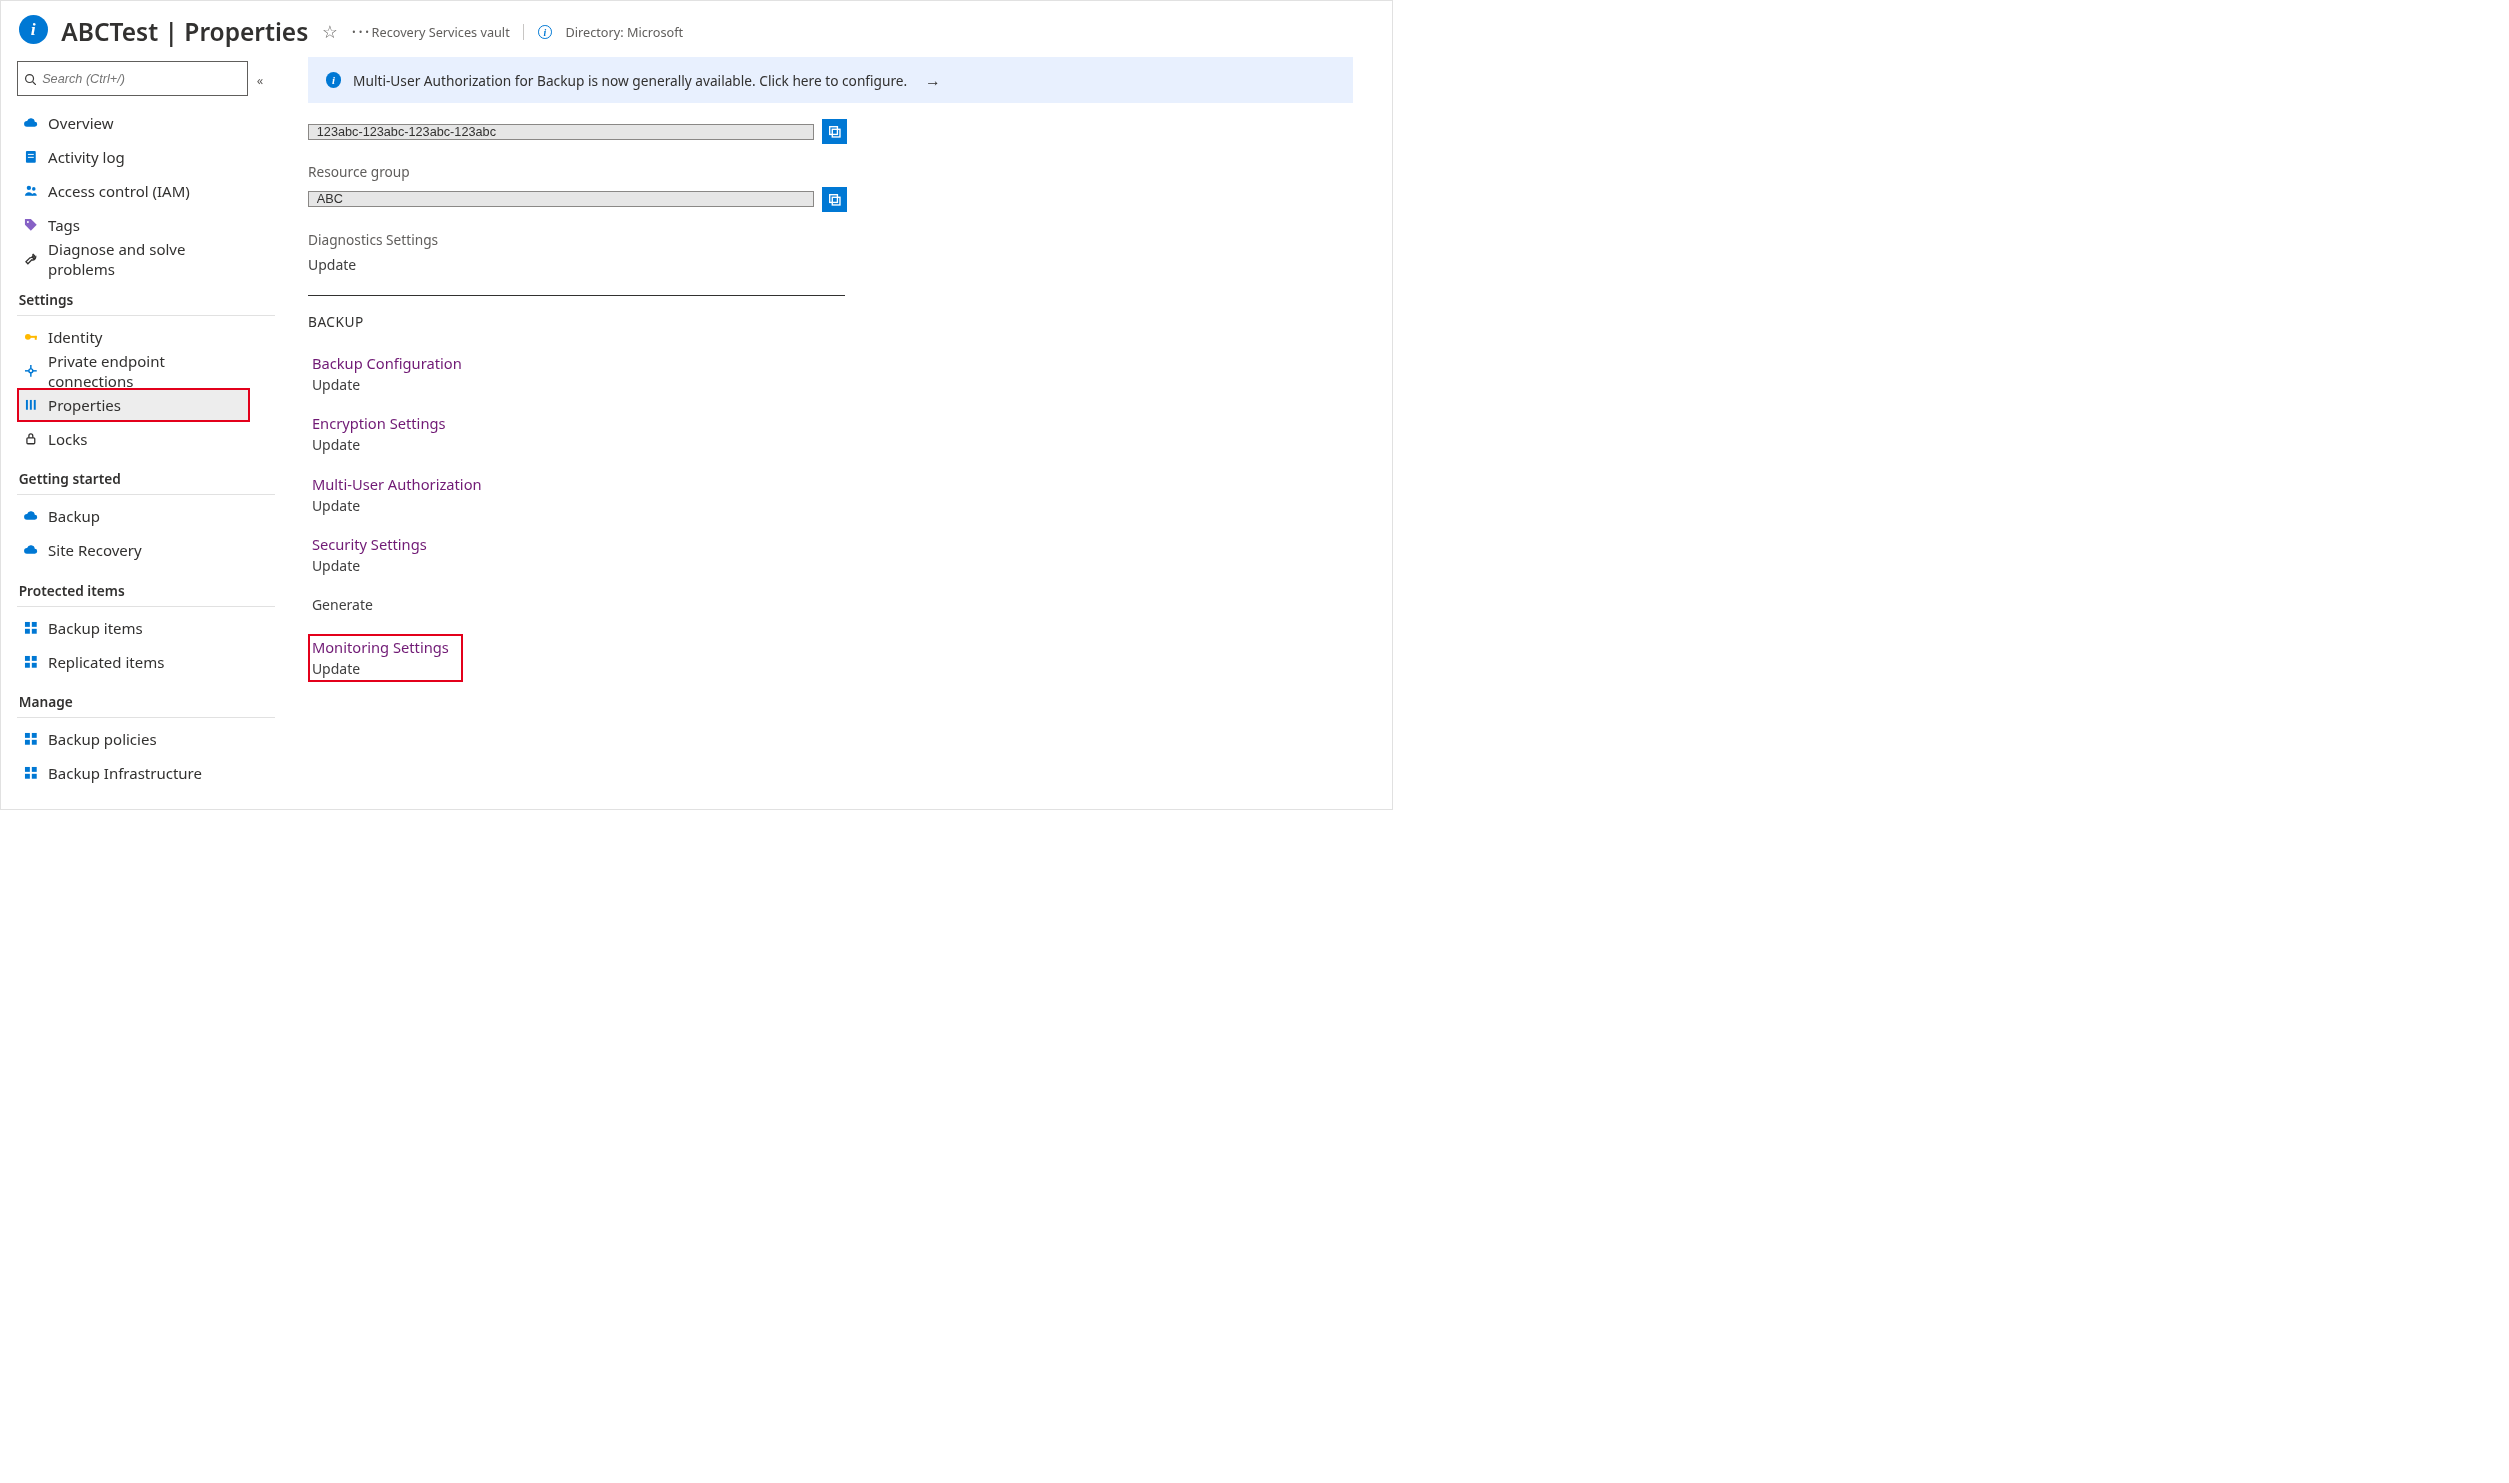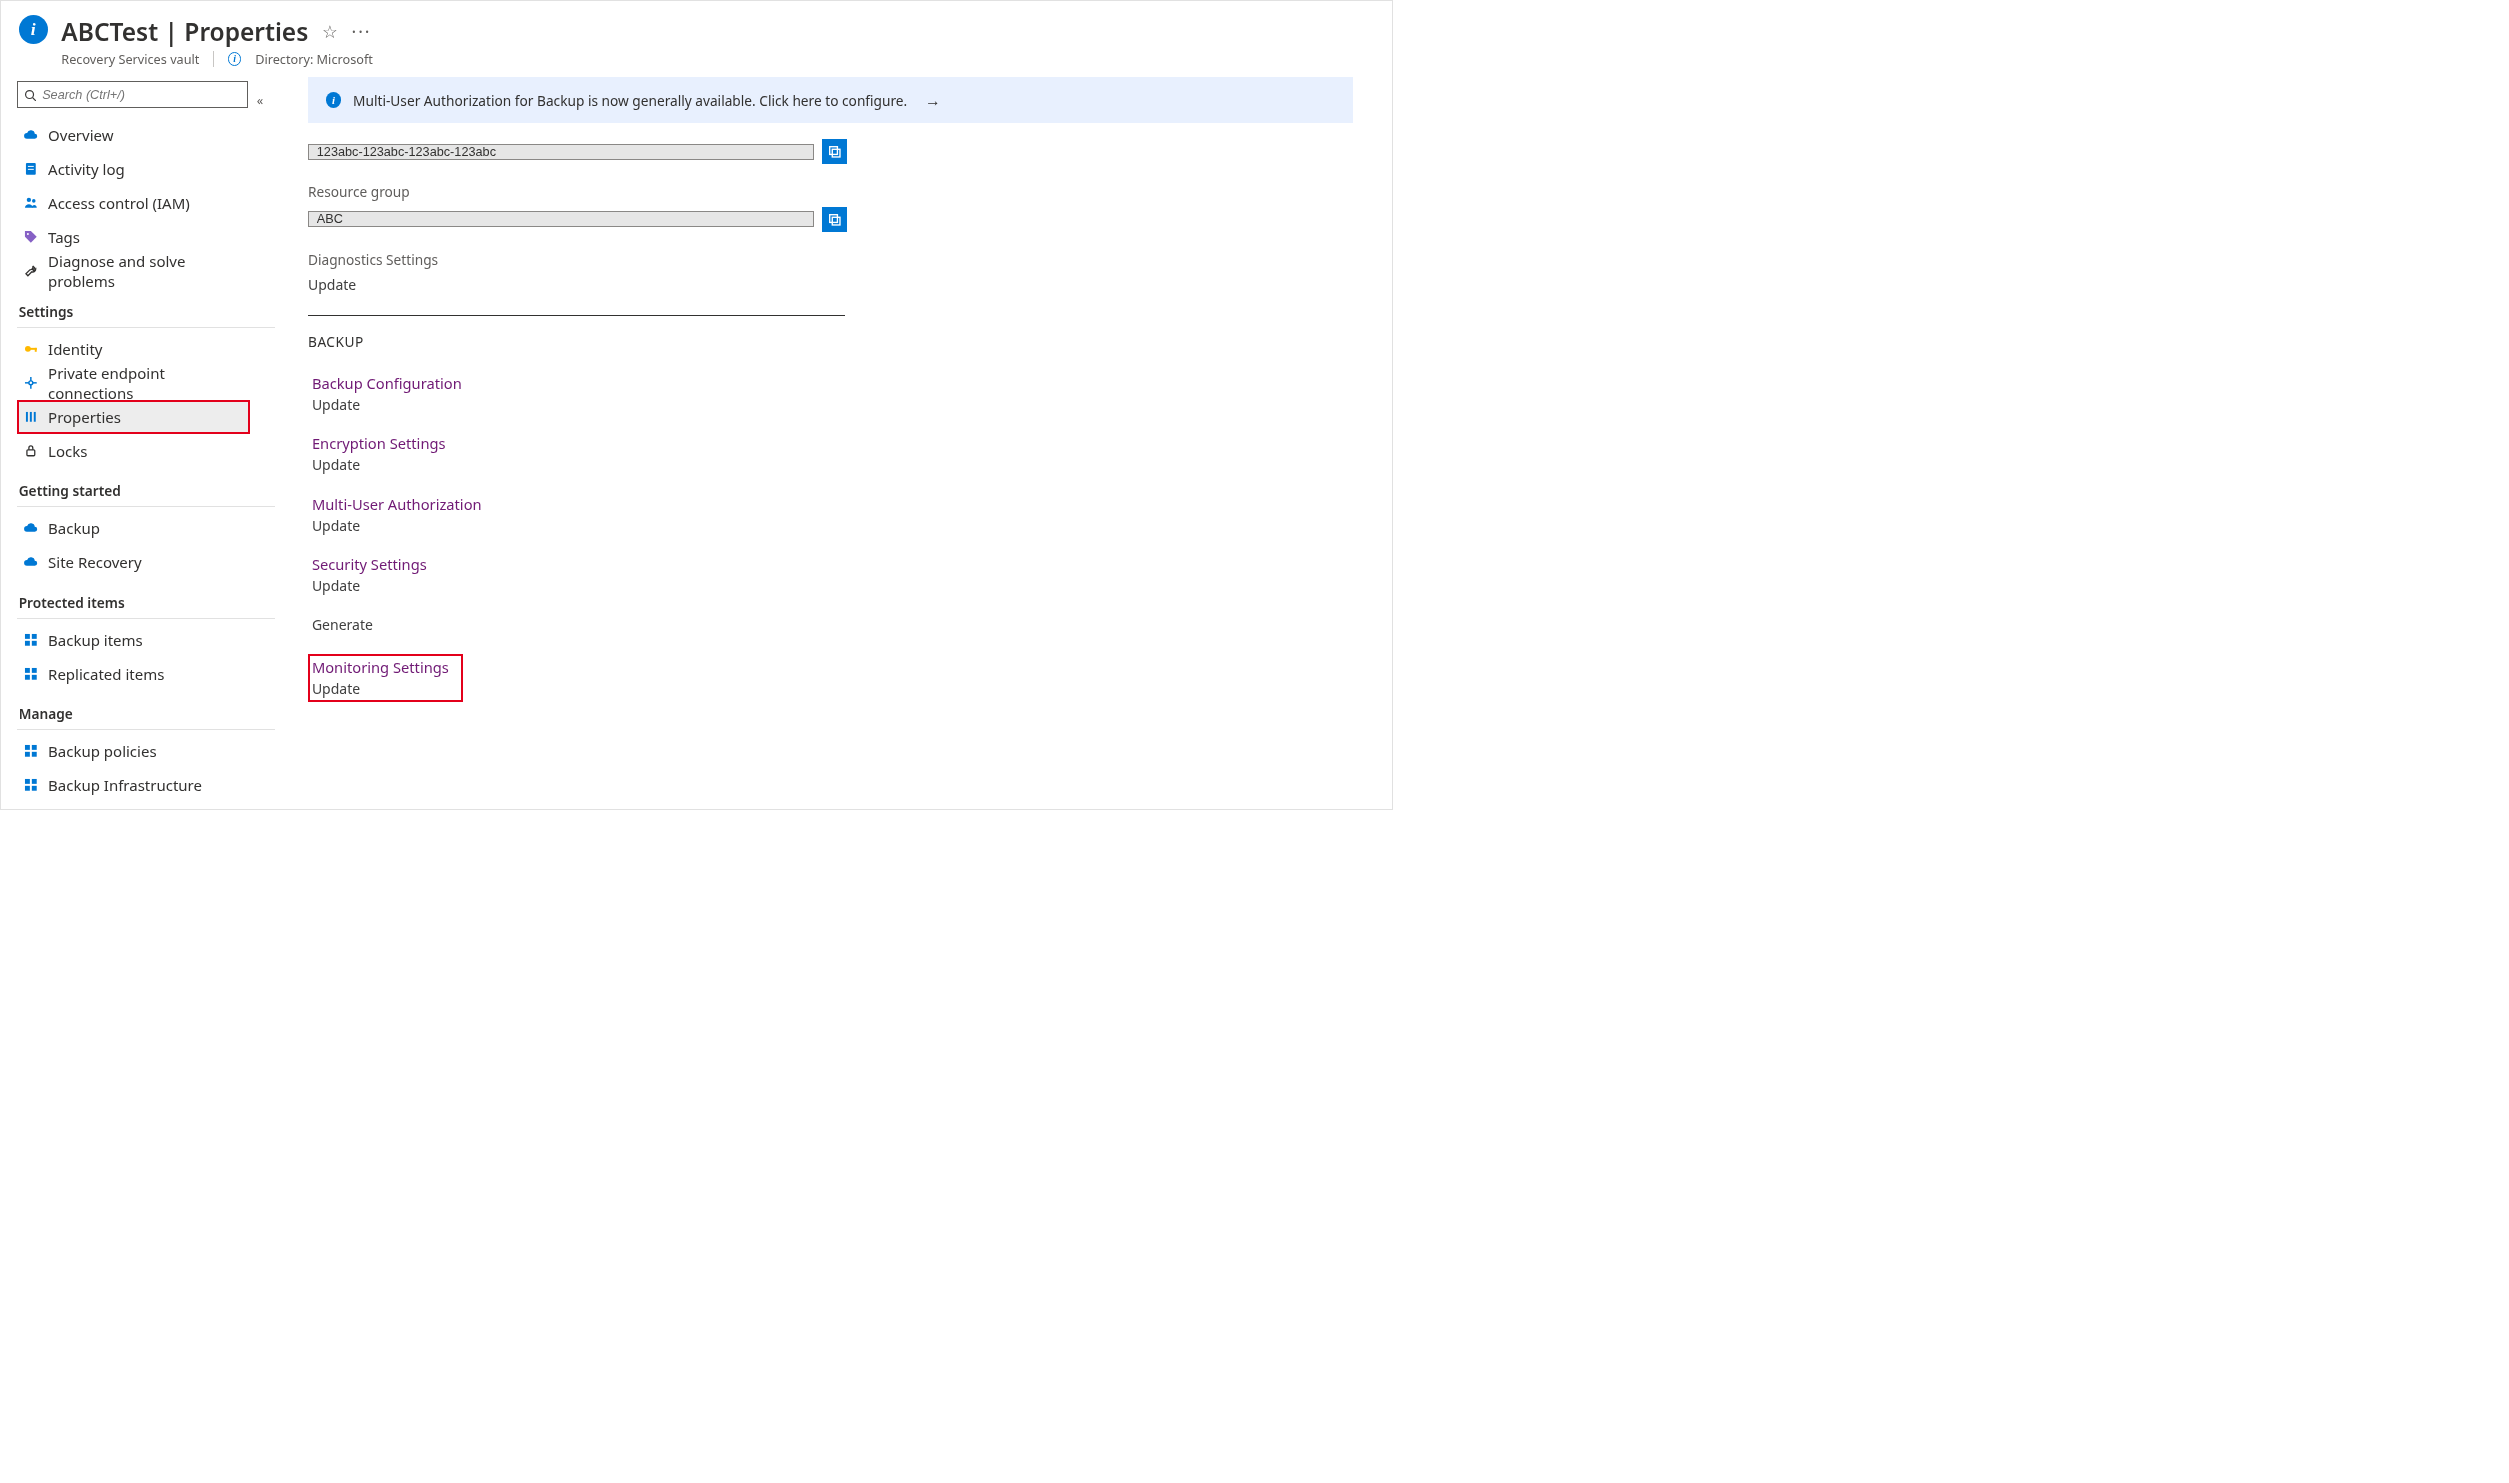--- a/index.html
+++ b/index.html
@@ -3,35 +3,35 @@
 <meta charset="utf-8">
 <style>
   * { box-sizing: border-box; margin: 0; padding: 0; }
   html, body { font-family: "Segoe UI", -apple-system, system-ui, sans-serif; font-size: 13.7px; color: #323130; background:#fff; }
   body { width:1393px; height:810px; border:1px solid #e1e1e1; overflow:hidden; position:relative; }
 
   
   .header { display:flex; align-items:flex-start; padding:13.7px 17.6px 5.9px 17.6px; }
   .header-icon { width:29px; height:29px; border-radius:50%; background:#0078d4; display:flex; align-items:center; justify-content:center; margin-right:13.7px; flex:none; }
   .header-icon span { color:#fff; font-family:Georgia, serif; font-style:italic; font-weight:bold; font-size:17.6px; }
-  .header-texts { display:flex; flex-direction:column; }
+  .header-texts { display:flex; flex-direction:row; }
   .title-row { display:flex; align-items:center; gap:13.7px; }
   .title-row h1 { font-size:24.5px; font-weight:600; letter-spacing:0px; }
   .star { color:#605e5c; font-size:17.6px; cursor:pointer; }
   .more { color:#605e5c; font-size:17.6px; letter-spacing:2px; cursor:pointer; }
   .sub-row { display:flex; align-items:center; gap:13.7px; margin-top:2px; color:#605e5c; font-size:12.7px; }
   .sub-row .sep { width:1px; height:15.7px; background:#c8c6c4; }
   .info-mini { width:13.7px; height:13.7px; border-radius:50%; border:1px solid #0078d4; color:#0078d4; display:inline-flex; align-items:center; justify-content:center; font-size:9.8px; font-family:Georgia, serif; font-style:italic; font-weight:bold; }
 
   
   .columns { display:flex; height:calc(100% - 61px); }
   .sidebar { width:274px; flex:none; padding:7.8px 0 7.8px 15.7px; position:relative; }
   .collapse-btn { position:absolute; top:13.7px; right:7.8px; color:#605e5c; font-size:12.7px; cursor:pointer; padding:3.9px; }
 
-  .search-wrap { width:231px; height:27px; border:1px solid #605e5c; display:flex; align-items:center; padding:0 5.9px; gap:5.9px; margin-bottom:9.8px; }
+  .search-wrap { width:231px; height:35px; border:1px solid #605e5c; display:flex; align-items:center; padding:0 5.9px; gap:5.9px; margin-bottom:9.8px; }
   .search-wrap input { border:none; outline:none; flex:1; font-size:12.7px; font-style:italic; color:#605e5c; background:transparent; }
   .search-icon-svg { color:#3b3a39; }
 
   .nav-list { display:flex; flex-direction:column; margin-right:25.5px; }
   .nav-item { display:flex; align-items:center; gap:9.8px; height:34px; padding:0 5.9px; cursor:pointer; font-size:15px; }
   .nav-item.selected { background:#ededed; }
   .nav-icon { width:15.7px; height:15.7px; flex:none; display:flex; align-items:center; justify-content:center; }
   .nav-section { font-weight:600; font-size:13.7px; padding:13.7px 5.9px 5.9px 2px; border-bottom:1px solid #e1e1e1; margin-right:0; margin-bottom:3.9px; }
 
   .highlighted { outline:2px solid #e3001b; outline-offset:-2px; }

